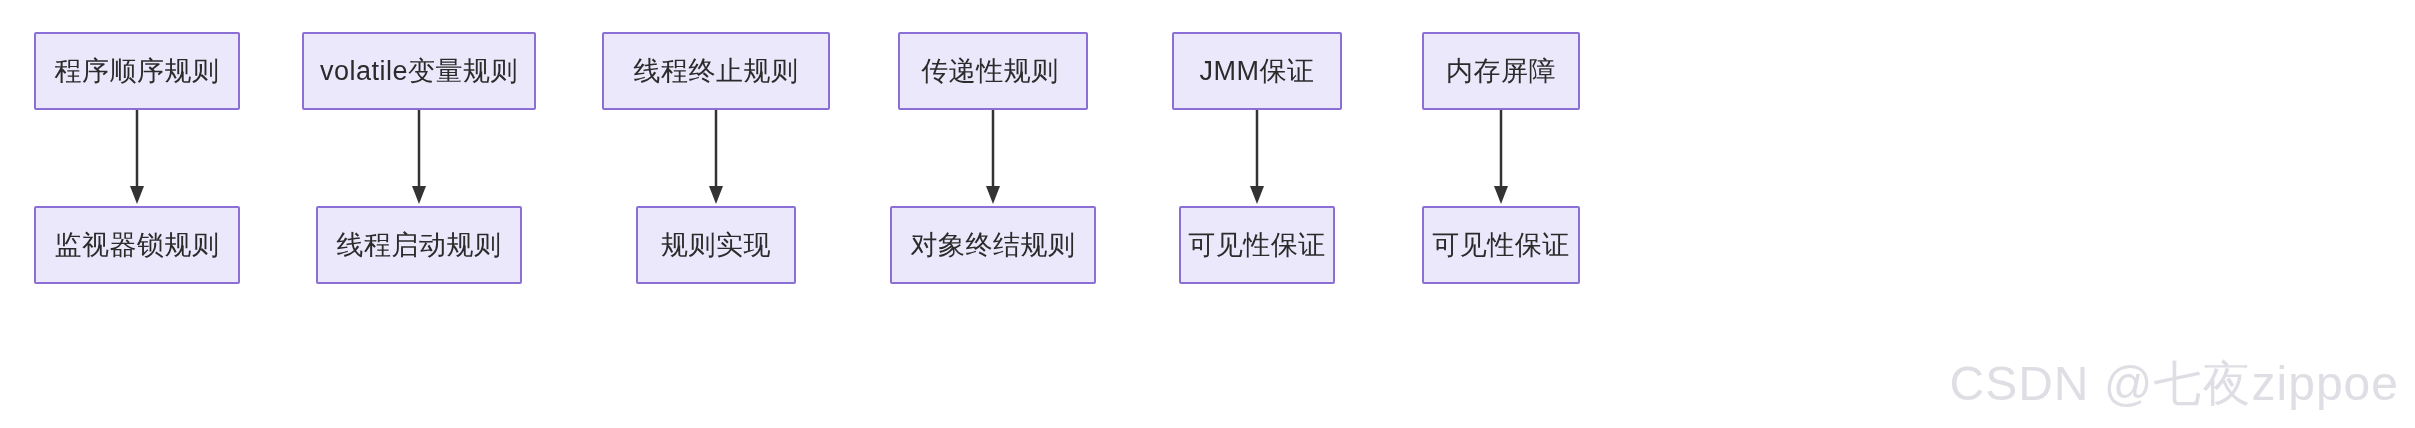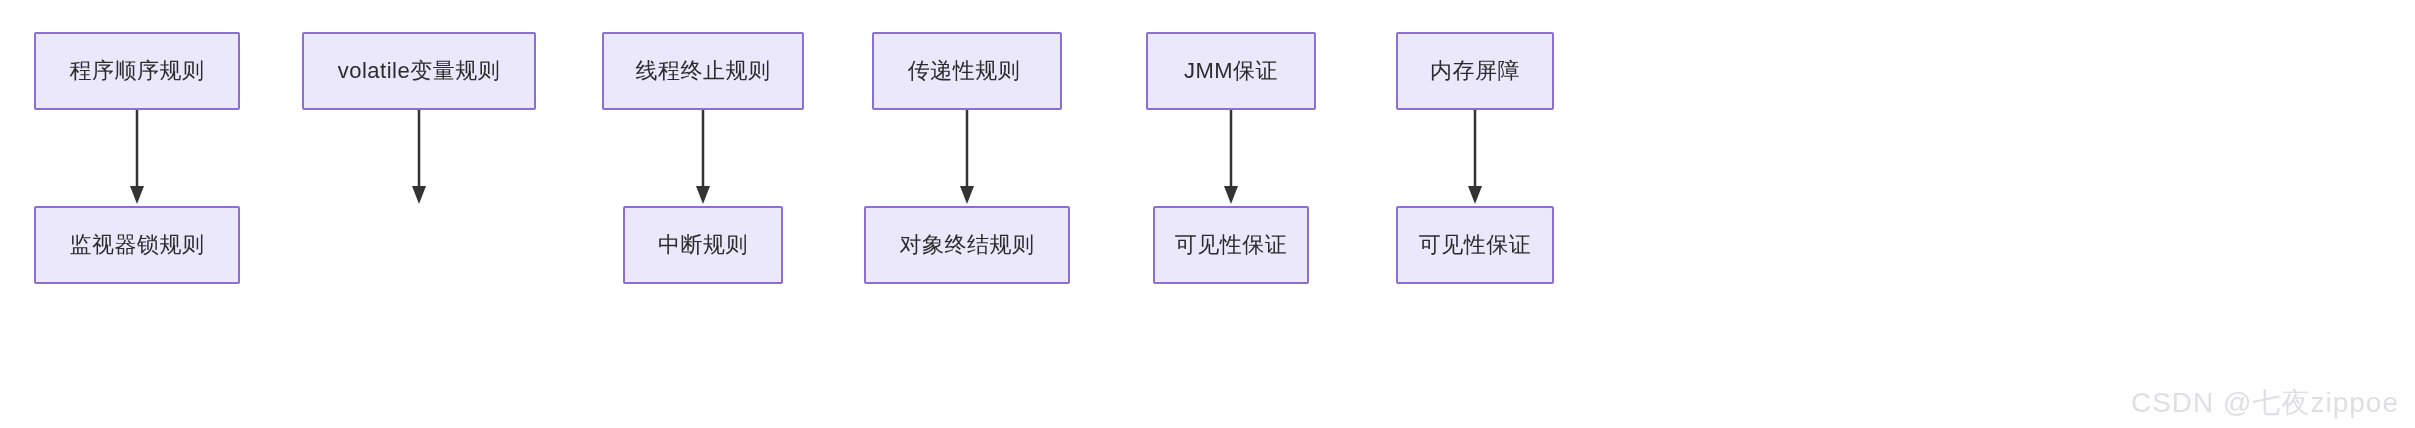--- a/index.html
+++ b/index.html
@@ -47,42 +47,42 @@
     background: #ebe8fb;
     border: 2px solid #8c6fd4;
     border-radius: 2px;
     height: 78px;
     min-width: 150px;
     display: flex;
     align-items: center;
     justify-content: center;
     padding: 0 30px;
     color: #2b2b2b;
-    font-size: 22px;
+    font-size: 27px;
     line-height: 1;
     white-space: nowrap;
     letter-spacing: 0.5px;
   }
 
   .connector {
     position: relative;
     width: 24px;
     height: 96px;
     display: block;
   }
   .connector svg {
     display: block;
     overflow: visible;
   }
 
   .watermark {
     position: absolute;
     right: 16px;
-    bottom: 6px;
-    font-size: 28px;
+    bottom: 12px;
+    font-size: 48px;
     color: #d9d9e0;
     opacity: 0.85;
     letter-spacing: 1px;
     white-space: nowrap;
     user-select: none;
     pointer-events: none;
   }
 </style>
 </head>
 <body>
@@ -109,34 +109,37 @@
     <div class="chain" style="margin-left:62px;">
       <div class="node-box" style="width:234px;">
         <span>volatile变量规则</span>
       </div>
       <span class="connector">
         <svg width="24" height="96" viewBox="0 0 24 96">
           <line x1="12" y1="0" x2="12" y2="80" stroke="#333333" stroke-width="2.5"></line>
           <polygon points="12,94 5,76 19,76" fill="#333333"></polygon>
         </svg>
       </span>
+      <div class="node-box" style="width:206px;">
+        <span>线程启动规则</span>
+      </div>
     </div>
 
     <div class="chain" style="margin-left:66px;">
-      <div class="node-box" style="width:202px;">
+      <div class="node-box" style="width:228px;">
         <span>线程终止规则</span>
       </div>
       <span class="connector">
         <svg width="24" height="96" viewBox="0 0 24 96">
           <line x1="12" y1="0" x2="12" y2="80" stroke="#333333" stroke-width="2.5"></line>
           <polygon points="12,94 5,76 19,76" fill="#333333"></polygon>
         </svg>
       </span>
       <div class="node-box" style="width:160px;">
-        <span>中断规则</span>
+        <span>规则实现</span>
       </div>
     </div>
 
     <div class="chain" style="margin-left:60px;">
       <div class="node-box" style="width:190px;padding-left:24px;">
         <span>传递性规则</span>
       </div>
       <span class="connector">
         <svg width="24" height="96" viewBox="0 0 24 96">
           <line x1="12" y1="0" x2="12" y2="80" stroke="#333333" stroke-width="2.5"></line>

